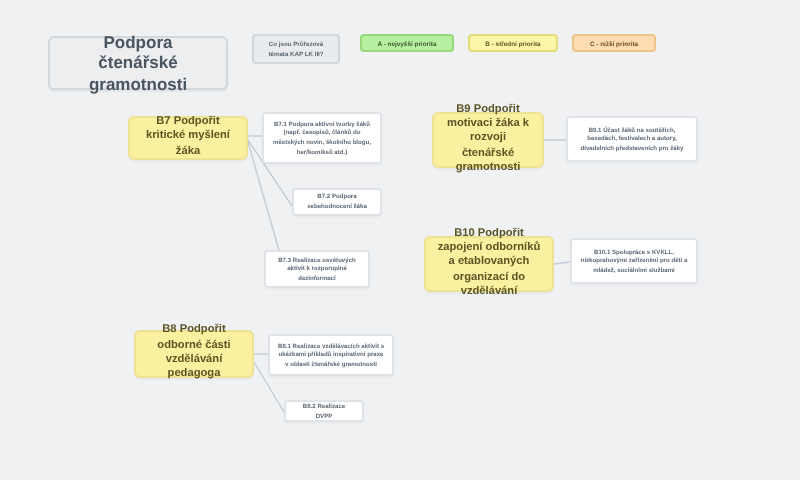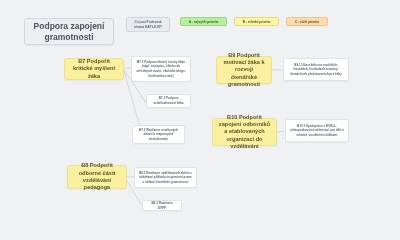--- a/index.html
+++ b/index.html
@@ -129,21 +129,21 @@
       <path d="M272 70 L283 70"></path>
 
       <path d="M277 132 L285 131"></path>
 
       <path d="M127 177 L134 177"></path>
       <path d="M127 181 L142 206"></path>
     </g>
   </svg>
 
   <div class="node node-root" style="left:24px; top:18px; width:90px; height:27px;">
-    <span>Podpora zapojení gramotnosti</span>
+    <span>Podpora čtenářské gramotnosti</span>
   </div>
 
   <div class="node node-note" style="left:126px; top:17px; width:44px; height:15px;">
     <span>Co jsou Průřezová témata KAP LK III?</span>
   </div>
 
   <div class="legend legend-a" style="left:180px; top:17px; width:47px;">
     <span>A - nejvyšší priorita</span>
   </div>
   <div class="legend legend-b" style="left:234px; top:17px; width:45px;">

